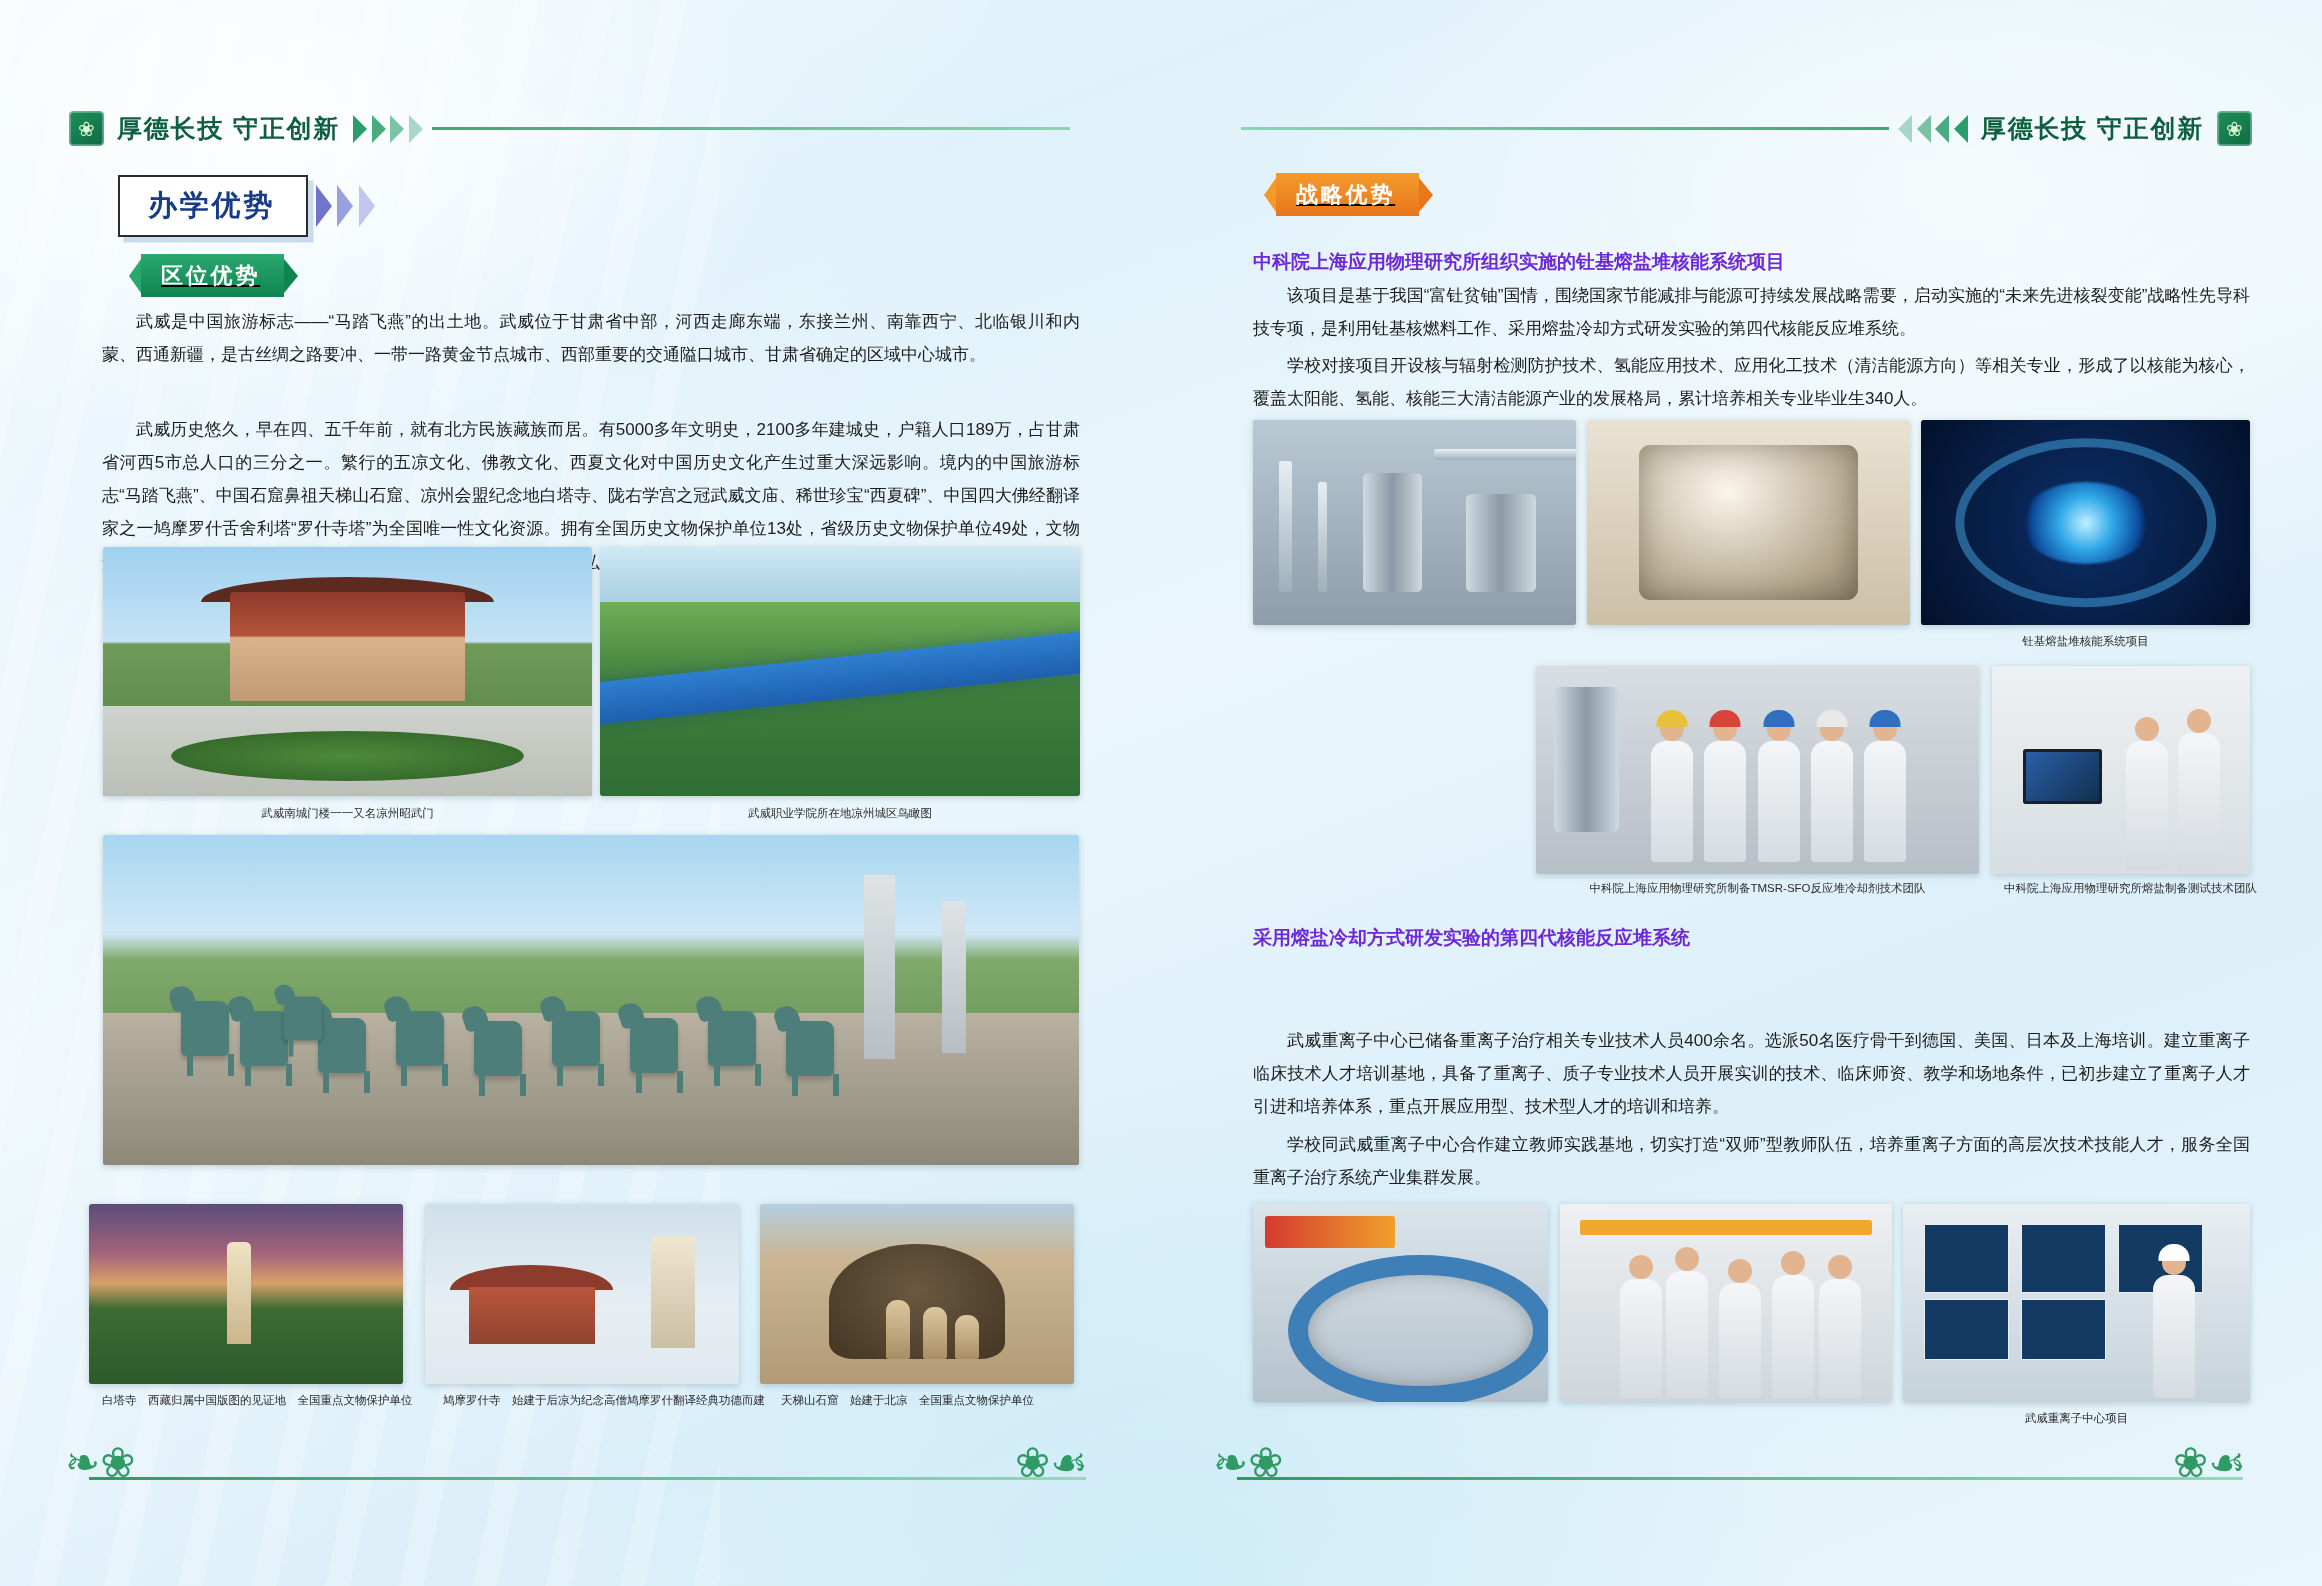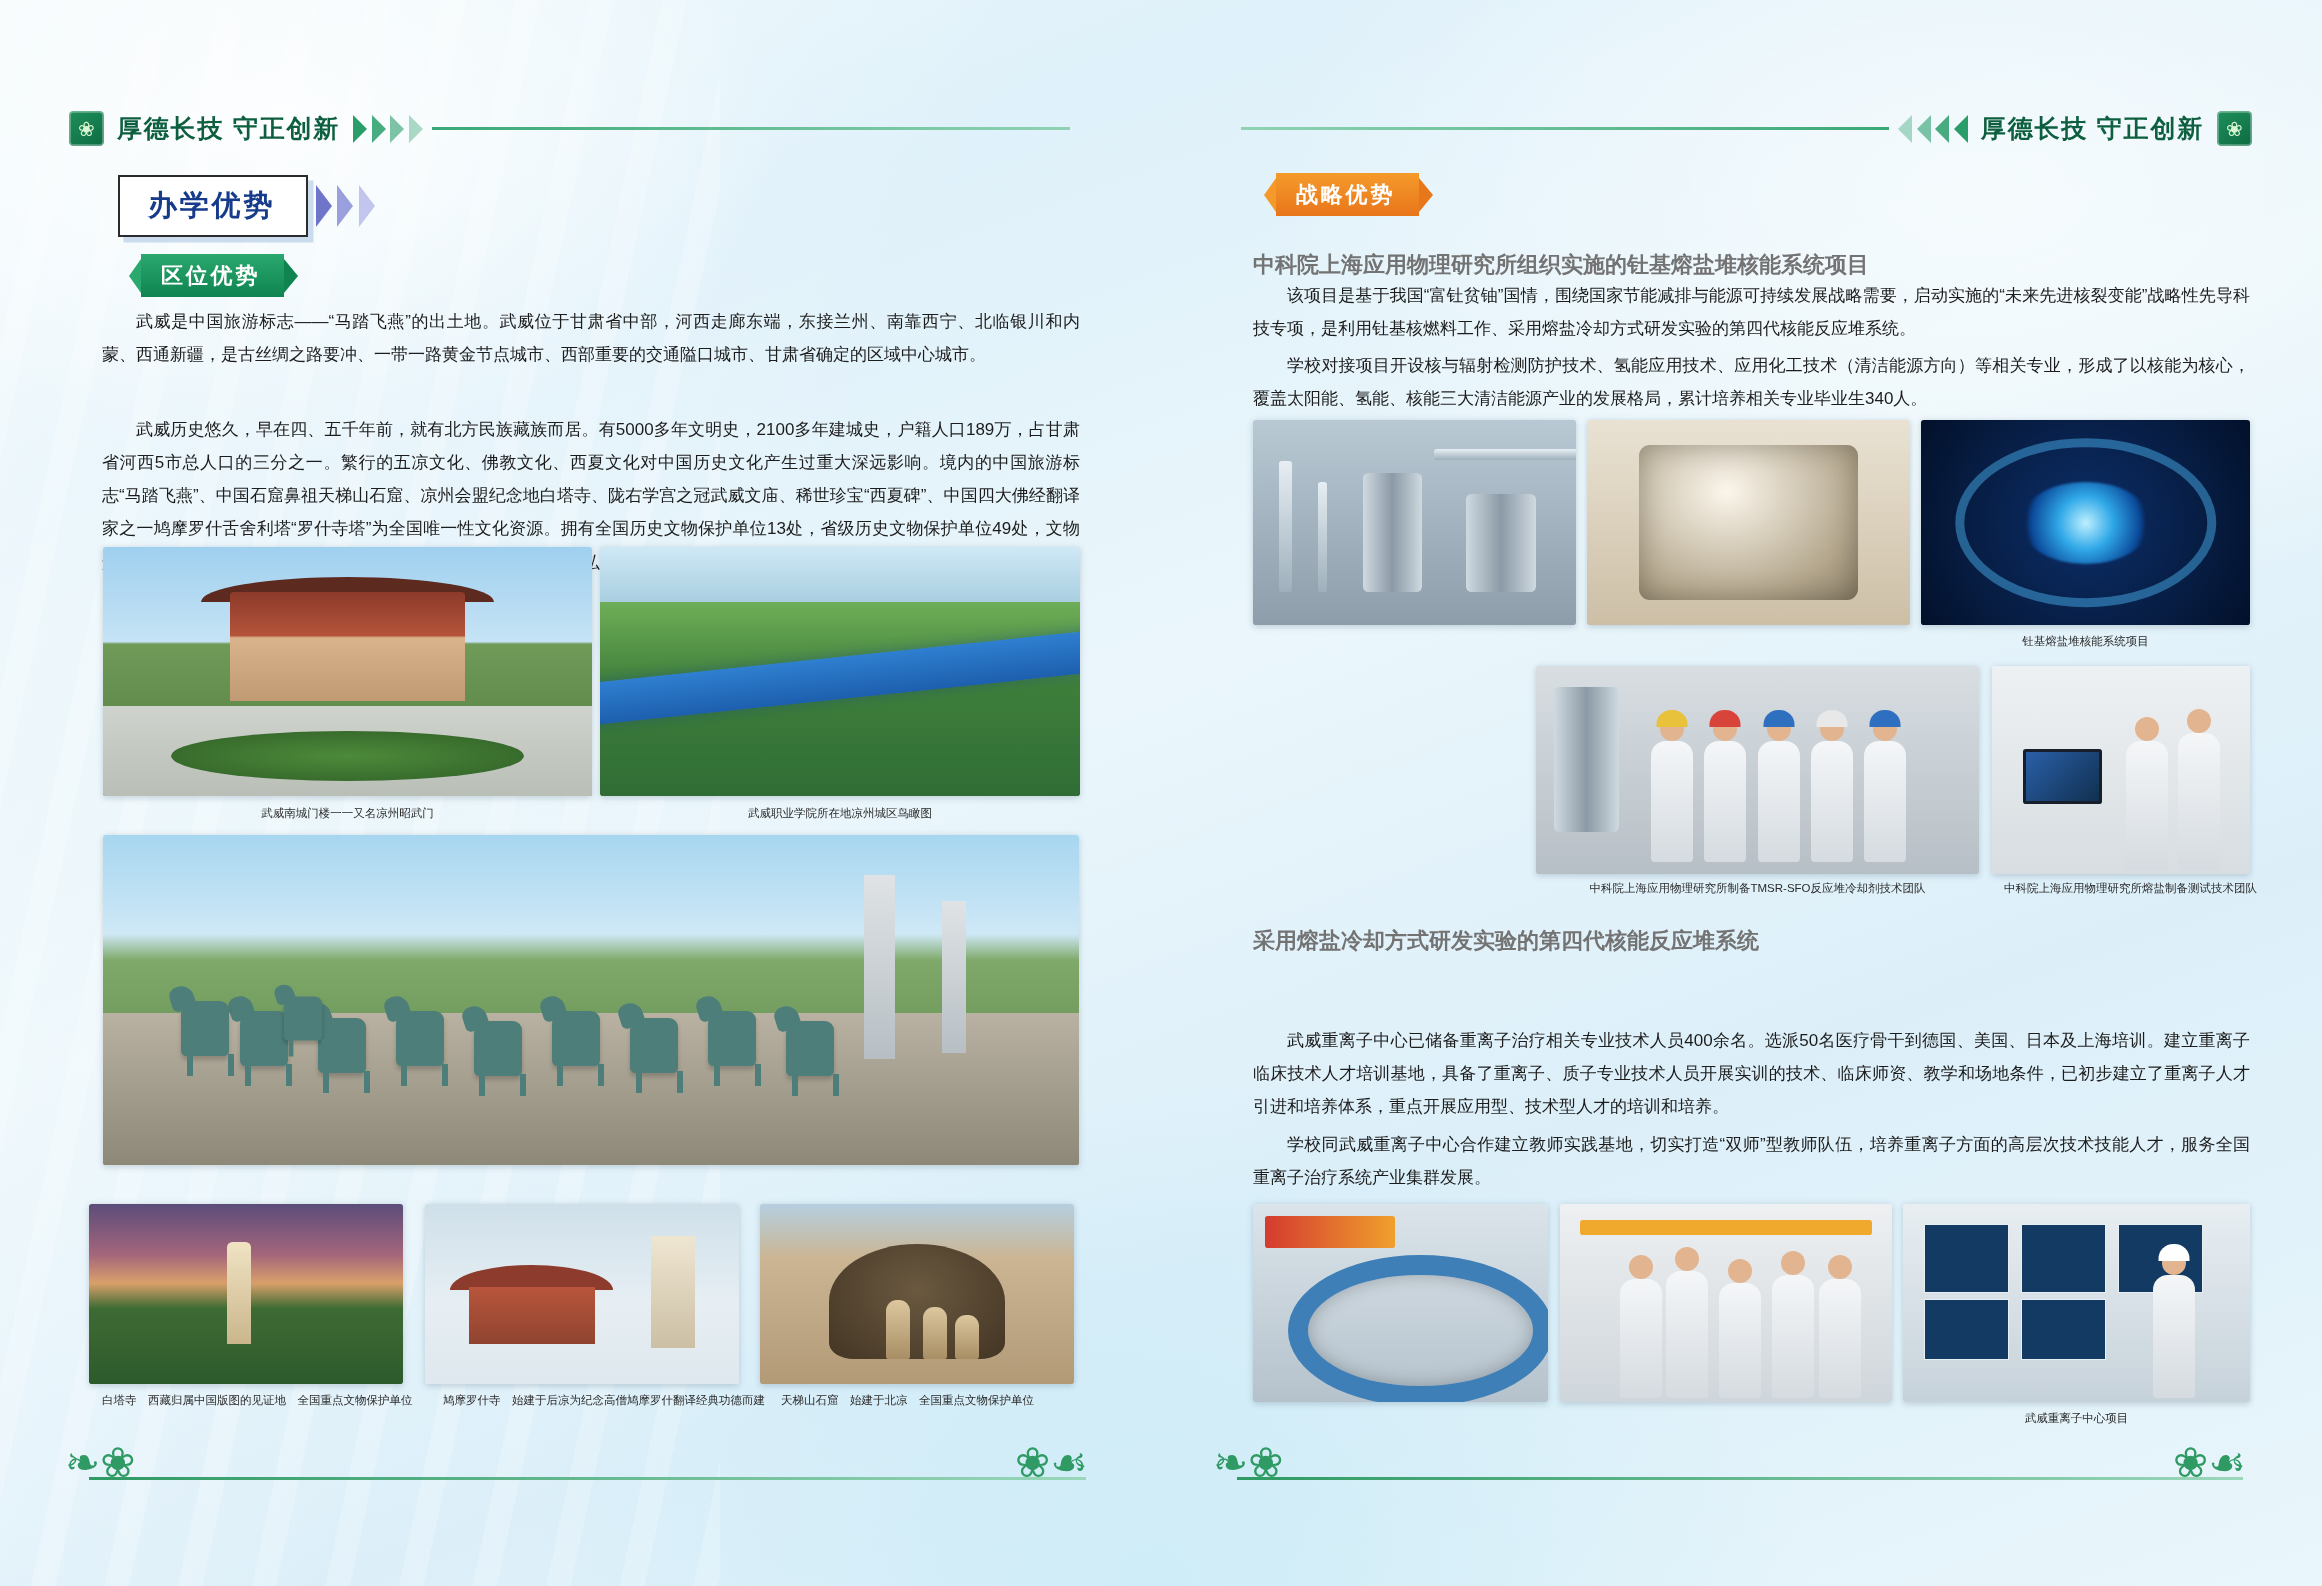--- a/index.html
+++ b/index.html
@@ -114,20 +114,21 @@
     border-left: 16.6px solid #6f76c9;
   }
   .tail-p.t2 { border-left-color: #9aa0dd; }
   .tail-p.t3 { border-left-color: #c2c6ee; }
 
   .subtitle-flag {
     position: absolute;
     display: flex;
     align-items: center;
     height: 35px;
+    text-decoration: underline;
   }
   .flag-body {
     background: linear-gradient(180deg, #2aa86e, #0f8450);
     color: #ffffff;
     font-size: 22px;
     font-weight: bold;
     letter-spacing: 2.8px;
     padding: 6.5px 24px 6.5px 20px;
     white-space: nowrap;
   }
@@ -151,23 +152,23 @@
   .para {
     position: absolute;
     font-size: 17px;
     line-height: 1.95;
     color: #1c1c1c;
     text-align: justify;
     text-indent: 2em;
   }
   .subhead {
     position: absolute;
-    font-size: 22px;
+    font-size: 19px;
     font-weight: bold;
-    color: #737373;
+    color: #6d28d9;
     line-height: 1.6;
   }
 
   
   .photo {
     position: absolute;
     overflow: hidden;
     border-radius: 2.8px;
     box-shadow: 0 1.8px 6.5px rgba(40,70,90,.22);
     background: #c8d6dd;

